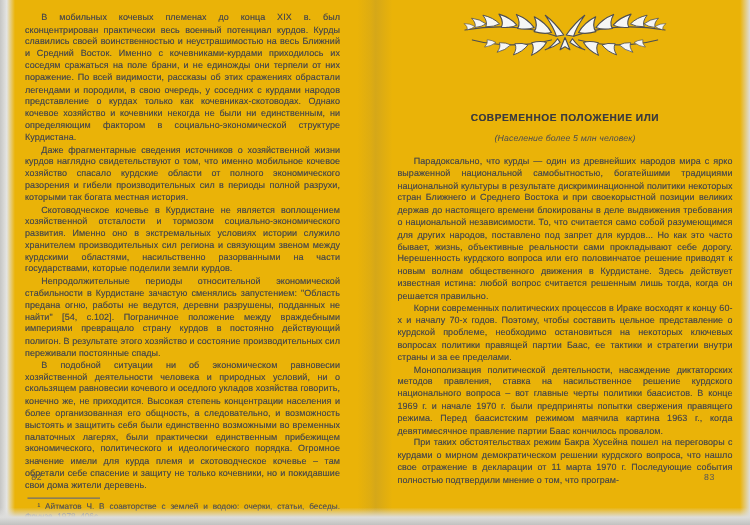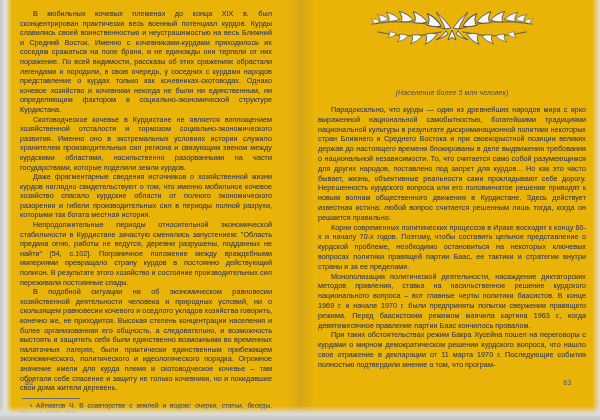--- a/index.html
+++ b/index.html
@@ -54,22 +54,22 @@
   .page-right .body-text{margin-top:9px;}
 </style>
 </head>
 <body>
 
 <div class="scan">
 
   <div class="page page-left">
     <div class="body-text">
       <p>В мобильных кочевых племенах до конца XIX в. был сконцентрирован практически весь военный потенциал курдов. Курды славились своей воинственностью и неустрашимостью на весь Ближний и Средний Восток. Именно с кочевниками-курдами приходилось их соседям сражаться на поле брани, и не единожды они терпели от них поражение. По всей видимости, рассказы об этих сражениях обрастали легендами и породили, в свою очередь, у соседних с курдами народов представление о курдах только как кочевниках-скотоводах. Однако кочевое хозяйство и кочевники некогда не были ни единственным, ни определяющим фактором в социально-экономической структуре Курдистана.</p>
+      <p>Даже фрагментарные сведения источников о хозяйственной жизни курдов наглядно свидетельствуют о том, что именно мобильное кочевое хозяйство спасало курдские области от полного экономического разорения и гибели производительных сил в периоды полной разрухи, которыми так богата местная история.</p>
       <p>Скотоводческое кочевье в Курдистане не является воплощением хозяйственной отсталости и тормозом социально-экономического развития. Именно оно в экстремальных условиях истории служило хранителем производительных сил региона и связующим звеном между курдскими областями, насильственно разорванными на части государствами, которые поделили земли курдов.</p>
-      <p>Даже фрагментарные сведения источников о хозяйственной жизни курдов наглядно свидетельствуют о том, что именно мобильное кочевое хозяйство спасало курдские области от полного экономического разорения и гибели производительных сил в периоды полной разрухи, которыми так богата местная история.</p>
       <p>Непродолжительные периоды относительной экономической стабильности в Курдистане зачастую сменялись запустением: "Область предана огню, работы не ведутся, деревни разрушены, подданных не найти" [54, с.102]. Пограничное положение между враждебными империями превращало страну курдов в постоянно действующий полигон. В результате этого хозяйство и состояние производительных сил переживали постоянные спады.</p>
       <p>В подобной ситуации ни об экономическом равновесии хозяйственной деятельности человека и природных условий, ни о скользящем равновесии кочевого и оседлого укладов хозяйства говорить, конечно же, не приходится. Высокая степень концентрации населения и более организованная его общность, а следовательно, и возможность выстоять и защитить себя были единственно возможными во временных палаточных лагерях, были практически единственным прибежищем экономического, политического и идеологического порядка. Огромное значение имели для курда племя и скотоводческое кочевье – там обретали себе спасение и защиту не только кочевники, но и покидавшие свои дома жители деревень.</p>
     </div>
     <div class="footnote-rule"></div>
     <div class="footnote">¹ Айтматов Ч. В соавторстве с землей и водою: очерки, статьи, беседы. Фрунзе, 1978, 406с.</div>
   </div>
   <div class="pageno pageno-left">82</div>
 
   <div class="page page-right">
     <div class="ornament-wrap">
@@ -95,20 +95,21 @@
         <use href="#half" transform="translate(82,0) scale(-1,1)"></use>
         <path class="orn-stroke" d="M84,19 Q77,9 69,3 Q76,13 78,20 Z"></path>
         <path class="orn-stroke" d="M86,19 Q93,9 101,3 Q94,13 92,20 Z"></path>
         <path class="orn-stroke" d="M85,21 L81,31 L85,28.5 L89,31 Z"></path>
         <path class="orn-stroke" d="M79,22 Q74,29 69,31 Q76,29 81,25 Z"></path>
         <path class="orn-stroke" d="M91,22 Q96,29 101,31 Q94,29 89,25 Z"></path>
       </svg>
     </div>
 
     <div class="heading">
+      <div>СОВРЕМЕННОЕ ПОЛОЖЕНИЕ ИЛИ</div>
     </div>
 
     <div class="pop-note">(Население более 5 млн человек)</div>
 
     <div class="body-text">
       <p>Парадоксально, что курды — один из древнейших народов мира с ярко выраженной национальной самобытностью, богатейшими традициями национальной культуры в результате дискриминационной политики некоторых стран Ближнего и Среднего Востока и при своекорыстной позиции великих держав до настоящего времени блокированы в деле выдвижения требования о национальной независимости. То, что считается само собой разумеющимся для других народов, поставлено под запрет для курдов... Но как это часто бывает, жизнь, объективные реальности сами прокладывают себе дорогу. Нерешенность курдского вопроса или его половинчатое решение приводят к новым волнам общественного движения в Курдистане. Здесь действует известная истина: любой вопрос считается решенным лишь тогда, когда он решается правильно.</p>
       <p>Корни современных политических процессов в Ираке восходят к концу 60-х и началу 70-х годов. Поэтому, чтобы составить цельное представление о курдской проблеме, необходимо остановиться на некоторых ключевых вопросах политики правящей партии Баас, ее тактики и стратегии внутри страны и за ее пределами.</p>
       <p>Монополизация политической деятельности, насаждение диктаторских методов правления, ставка на насильственное решение курдского национального вопроса – вот главные черты политики баасистов. В конце 1969 г. и начале 1970 г. были предприняты попытки свержения правящего режима. Перед баасистским режимом маячила картина 1963 г., когда девятимесячное правление партии Баас кончилось провалом.</p>
       <p>При таких обстоятельствах режим Бакра Хусейна пошел на переговоры с курдами о мирном демократическом решении курдского вопроса, что нашло свое отражение в декларации от 11 марта 1970 г. Последующие события полностью подтвердили мнение о том, что програм-</p>
     </div>

